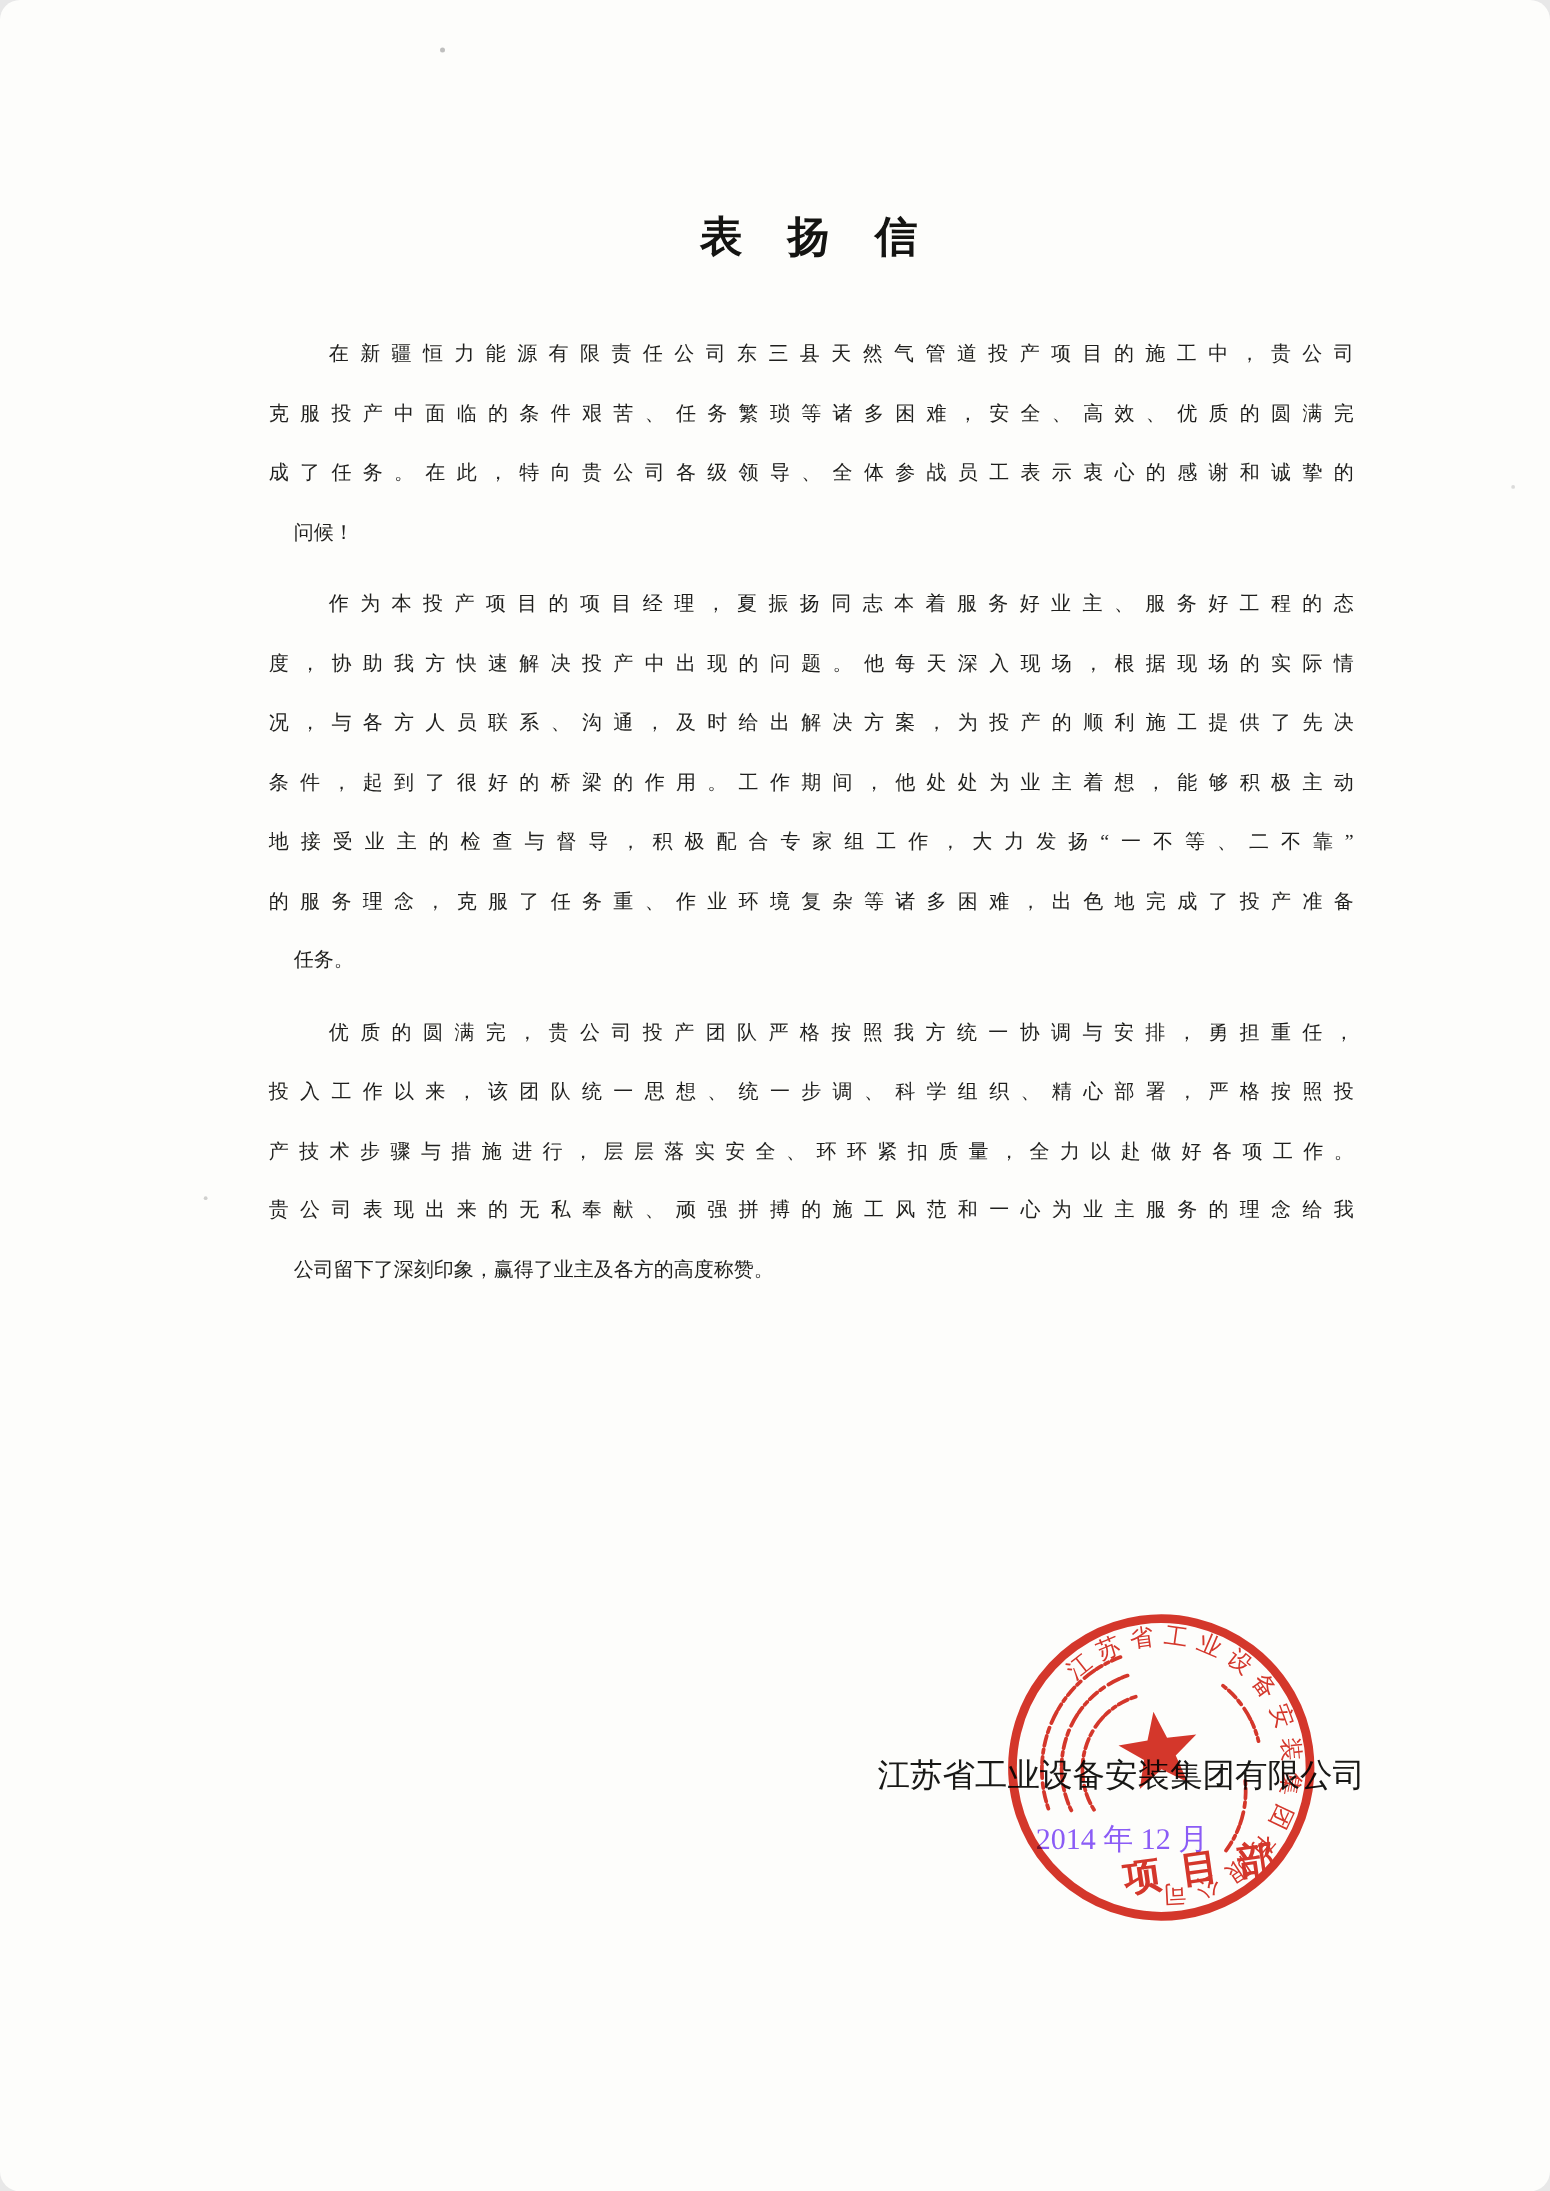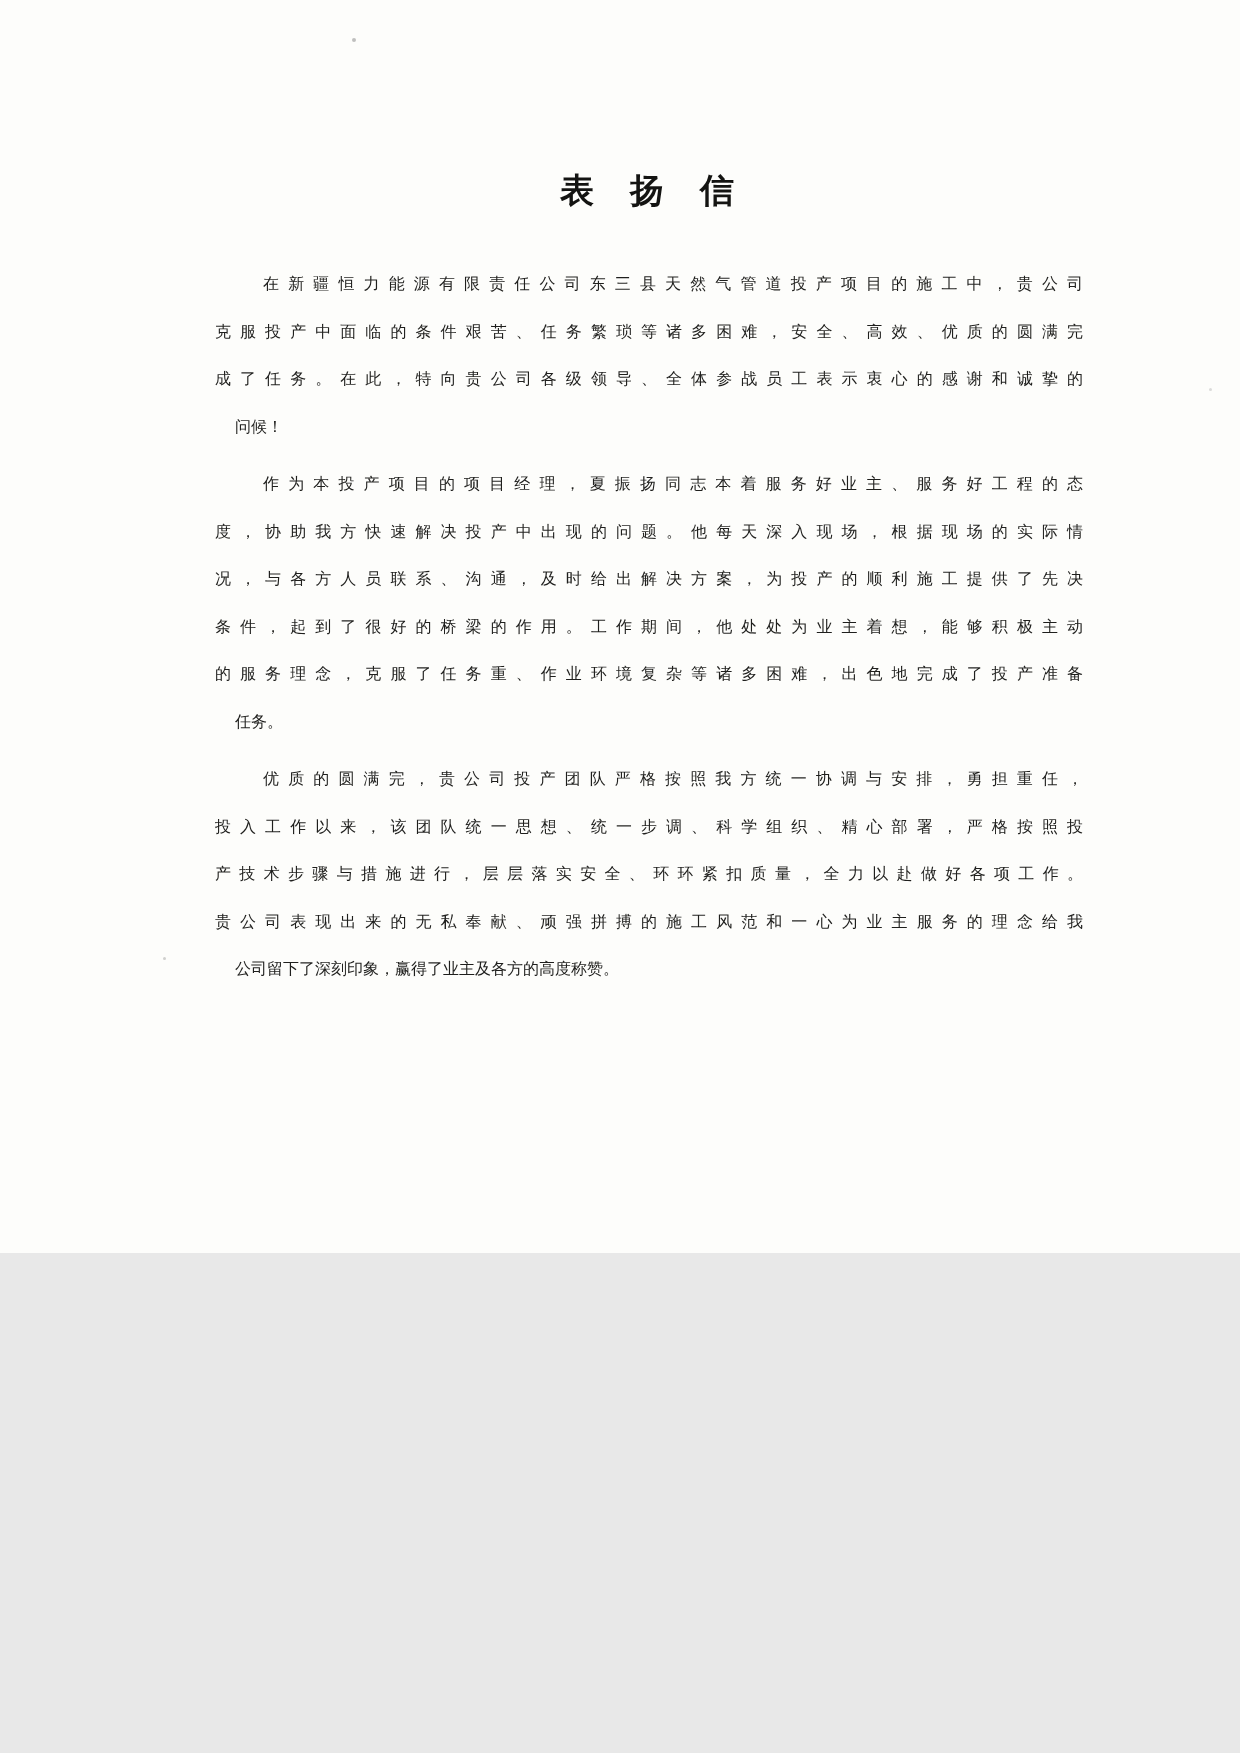--- a/index.html
+++ b/index.html
@@ -1,23 +1,24 @@
 <!DOCTYPE html>
 <html><head>
 <meta charset="utf-8">
 <style>
   html,body{margin:0;padding:0;background:#e8e8e8;}
   .doc{
     position:relative;
-    width:1240px;height:1253px;
+    width:1240px;height:1753px;
     margin:0 auto;
     background:#fdfdfb;
     overflow:hidden;
     font-family:"Liberation Serif","DejaVu Serif",serif;
     color:#1f1f1d;
+    border-radius:16px;
   }
   .doc-title{
     position:absolute;left:560px;top:172px;
     font-size:34px;line-height:38px;font-weight:bold;
     letter-spacing:1px;white-space:nowrap;color:#141412;
   }
   .body-text{
     position:absolute;left:215px;top:250px;width:868px;
   }
   .sal{
@@ -68,20 +69,21 @@
       <div class="line">克服投产中面临的条件艰苦、任务繁琐等诸多困难，安全、高效、优质的圆满完</div>
       <div class="line">成了任务。在此，特向贵公司各级领导、全体参战员工表示衷心的感谢和诚挚的</div>
       <div class="line last">问候！</div>
     </div>
 
     <div class="para">
       <div class="line first">作为本投产项目的项目经理，夏振扬同志本着服务好业主、服务好工程的态</div>
       <div class="line">度，协助我方快速解决投产中出现的问题。他每天深入现场，根据现场的实际情</div>
       <div class="line">况，与各方人员联系、沟通，及时给出解决方案，为投产的顺利施工提供了先决</div>
       <div class="line">条件，起到了很好的桥梁的作用。工作期间，他处处为业主着想，能够积极主动</div>
+      <div class="line">地接受业主的检查与督导，积极配合专家组工作，大力发扬“一不等、二不靠”</div>
       <div class="line">的服务理念，克服了任务重、作业环境复杂等诸多困难，出色地完成了投产准备</div>
       <div class="line last">任务。</div>
     </div>
 
     <div class="para">
       <div class="line first">优质的圆满完，贵公司投产团队严格按照我方统一协调与安排，勇担重任，</div>
       <div class="line">投入工作以来，该团队统一思想、统一步调、科学组织、精心部署，严格按照投</div>
       <div class="line">产技术步骤与措施进行，层层落实安全、环环紧扣质量，全力以赴做好各项工作。</div>
       <div class="line">贵公司表现出来的无私奉献、顽强拼搏的施工风范和一心为业主服务的理念给我</div>
       <div class="line last">公司留下了深刻印象，赢得了业主及各方的高度称赞。</div>

